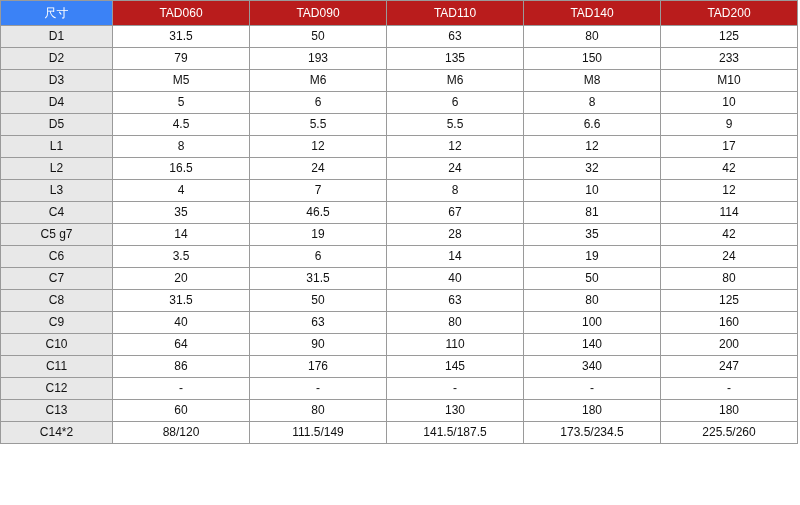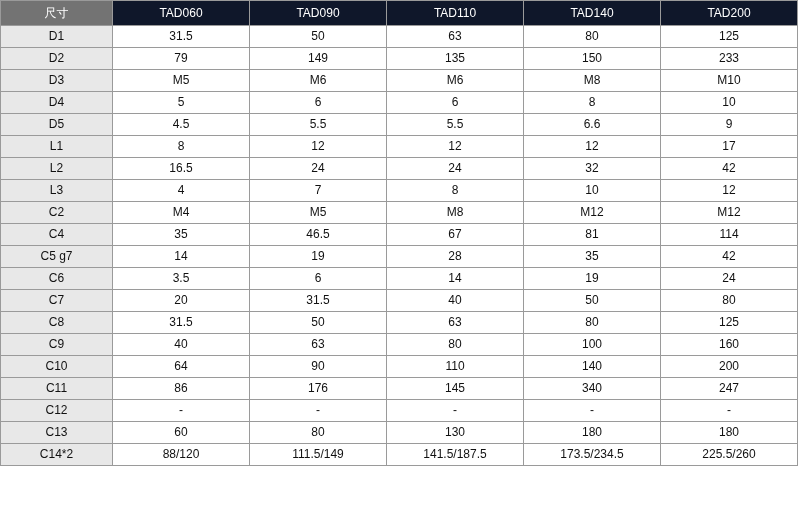--- a/index.html
+++ b/index.html
@@ -31,29 +31,29 @@
     font-size: 12px;
     text-align: center;
     vertical-align: middle;
     padding: 0;
     color: #111111;
     background: #ffffff;
     overflow: hidden;
     white-space: nowrap;
   }
   table.spec-table thead th {
-    background: #0f172a;
+    background: #b91c1c;
     color: #ffffff;
     font-weight: normal;
     height: 24px;
     line-height: 22px;
     font-size: 12px;
   }
   table.spec-table thead th.corner {
-    background: #737373;
+    background: #3b82f6;
   }
   table.spec-table tbody th.row-label {
     background: #e8e8e8;
     color: #111111;
     font-weight: normal;
     font-size: 12px;
     text-align: center;
   }
   col.label-col { width: 112px; }
   col.data-col { width: 137px; }
@@ -86,21 +86,21 @@
         <th class="row-label">D1</th>
         <td>31.5</td>
         <td>50</td>
         <td>63</td>
         <td>80</td>
         <td>125</td>
       </tr>
       <tr>
         <th class="row-label">D2</th>
         <td>79</td>
-        <td>149</td>
+        <td>193</td>
         <td>135</td>
         <td>150</td>
         <td>233</td>
       </tr>
       <tr>
         <th class="row-label">D3</th>
         <td>M5</td>
         <td>M6</td>
         <td>M6</td>
         <td>M8</td>
@@ -140,28 +140,20 @@
       </tr>
       <tr>
         <th class="row-label">L3</th>
         <td>4</td>
         <td>7</td>
         <td>8</td>
         <td>10</td>
         <td>12</td>
       </tr>
       <tr>
-        <th class="row-label">C2</th>
-        <td>M4</td>
-        <td>M5</td>
-        <td>M8</td>
-        <td>M12</td>
-        <td>M12</td>
-      </tr>
-      <tr>
         <th class="row-label">C4</th>
         <td>35</td>
         <td>46.5</td>
         <td>67</td>
         <td>81</td>
         <td>114</td>
       </tr>
       <tr>
         <th class="row-label">C5 g7</th>
         <td>14</td>

